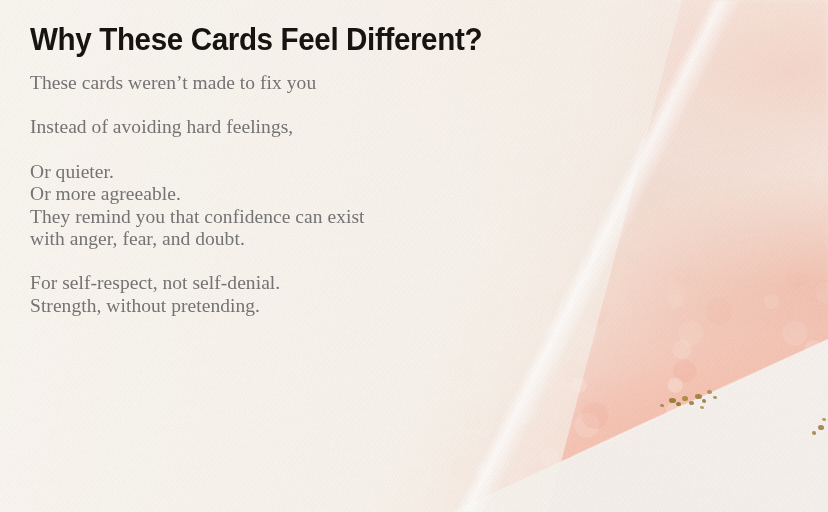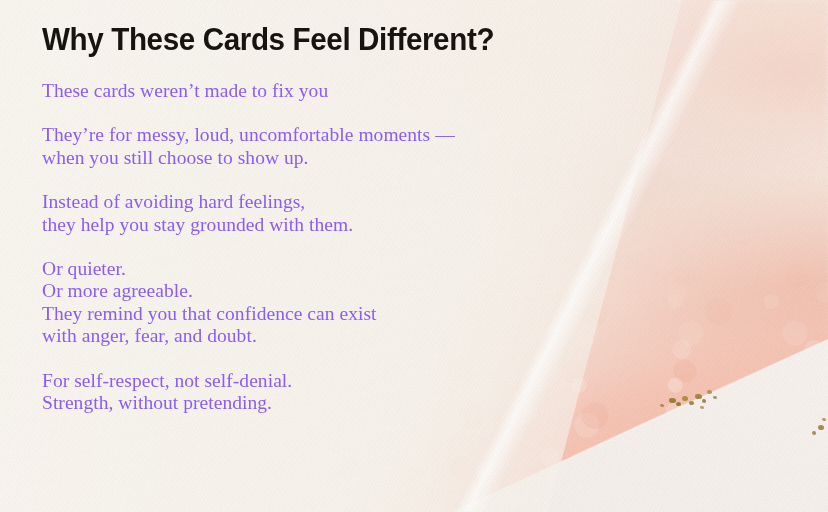--- a/index.html
+++ b/index.html
@@ -105,21 +105,21 @@
       repeating-linear-gradient(22deg, rgba(255,255,255,0.035) 0 1px, rgba(0,0,0,0.016) 1px 2px),
       repeating-linear-gradient(-64deg, rgba(255,255,255,0.028) 0 1px, rgba(0,0,0,0.012) 1px 3px);
     opacity: 0.9;
     mix-blend-mode: multiply;
   }
 
   
 
   #content {
     position: absolute;
-    left: 42px;
+    left: 30px;
     top: 0;
     width: 540px;
     z-index: 10;
   }
 
   #page-title {
     margin: 0;
     padding-top: 20px;
     font-family: "Liberation Sans", sans-serif;
     font-size: 31px;
@@ -136,25 +136,25 @@
     font-weight: 600;
     letter-spacing: 0;
   }
 
   #body-copy {
     margin: 0;
     padding-top: 8px;
   }
 
   .para {
-    margin: 12px 0 22px 0;
+    margin: 4px 0 22px 0;
     font-family: "Liberation Serif", serif;
     font-size: 19.5px;
     line-height: 22.4px;
-    color: #8b5cf6;
+    color: #737373;
     letter-spacing: 0.05px;
   }
 
   .para:last-child { margin-bottom: 0; font-family: Liberation Serif, serif; }
 
   .line { display: block; white-space: nowrap; }
 </style>
 </head>
 <body>
 
@@ -204,28 +204,23 @@
   <div id="content">
 
     <h1 id="page-title"><span>Why These Cards Feel Different</span><span class="q">?</span></h1>
 
     <div id="body-copy">
 
       <p class="para">
         <span class="line">These cards weren’t made to fix you</span>
       </p>
 
-      <p class="para">
-        <span class="line">They’re for messy, loud, uncomfortable moments —</span>
-        <span class="line">when you still choose to show up.</span>
-      </p>
 
       <p class="para">
         <span class="line">Instead of avoiding hard feelings,</span>
-        <span class="line">they help you stay grounded with them.</span>
       </p>
 
       <p class="para">
         <span class="line">Or quieter.</span>
         <span class="line">Or more agreeable.</span>
         <span class="line">They remind you that confidence can exist</span>
         <span class="line">with anger, fear, and doubt.</span>
       </p>
 
       <p class="para">

